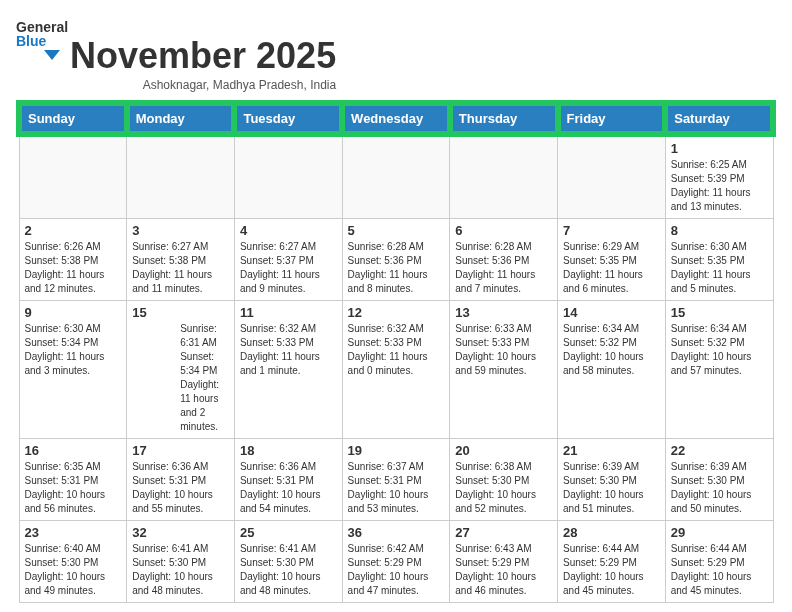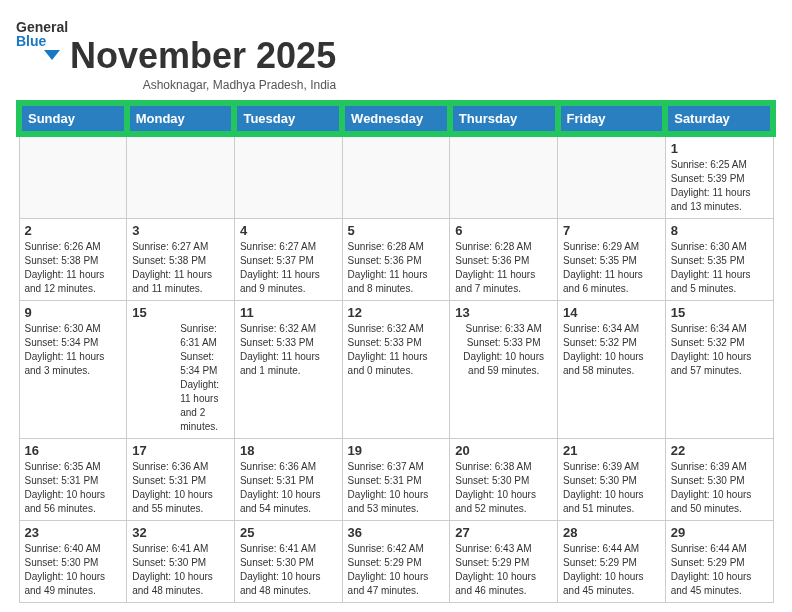--- a/index.html
+++ b/index.html
@@ -196,21 +196,21 @@
         </td>
         <td>
           <span class="day-num">12</span>
           <div class="day-info" style="white-space: pre-line;">Sunrise: 6:32 AM
 Sunset: 5:33 PM
 Daylight: 11 hours
 and 0 minutes.</div>
         </td>
         <td>
           <span class="day-num">13</span>
-          <div class="day-info" style="white-space: pre-line; text-align: center;">Sunrise: 6:33 AM
+          <div class="day-info" style="white-space: pre-line;">Sunrise: 6:33 AM
 Sunset: 5:33 PM
 Daylight: 10 hours
 and 59 minutes.</div>
         </td>
         <td>
           <span class="day-num">14</span>
           <div class="day-info" style="white-space: pre-line;">Sunrise: 6:34 AM
 Sunset: 5:32 PM
 Daylight: 10 hours
 and 58 minutes.</div>

